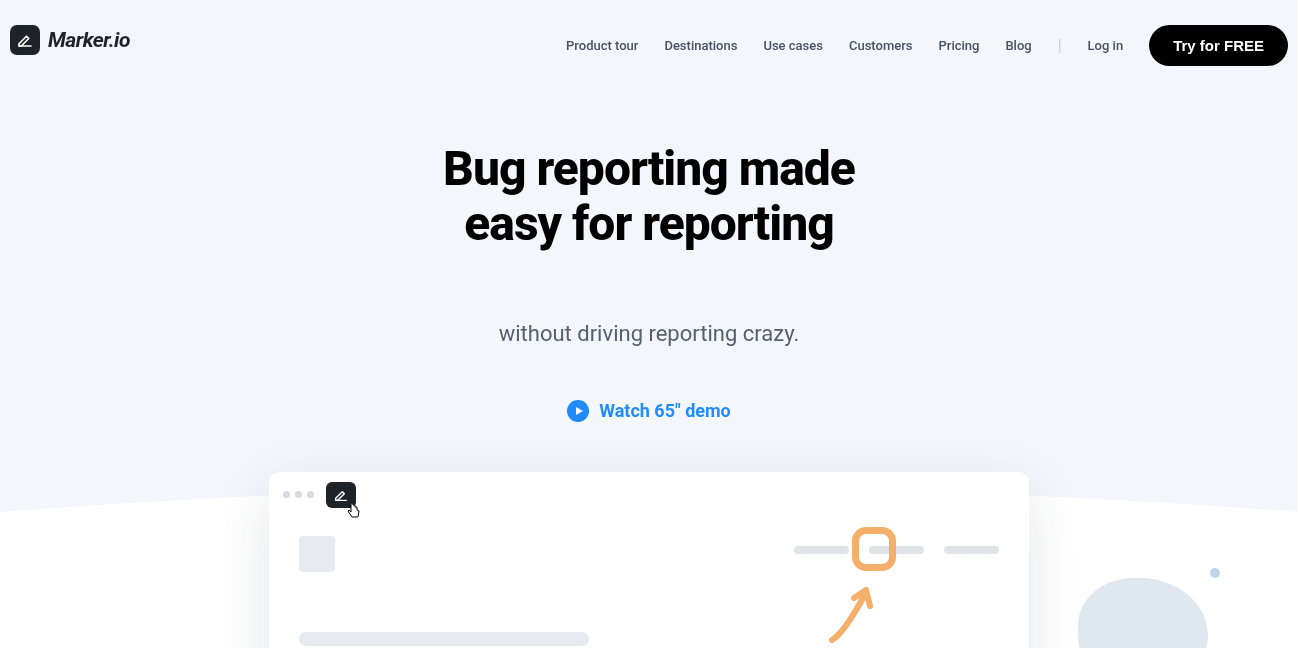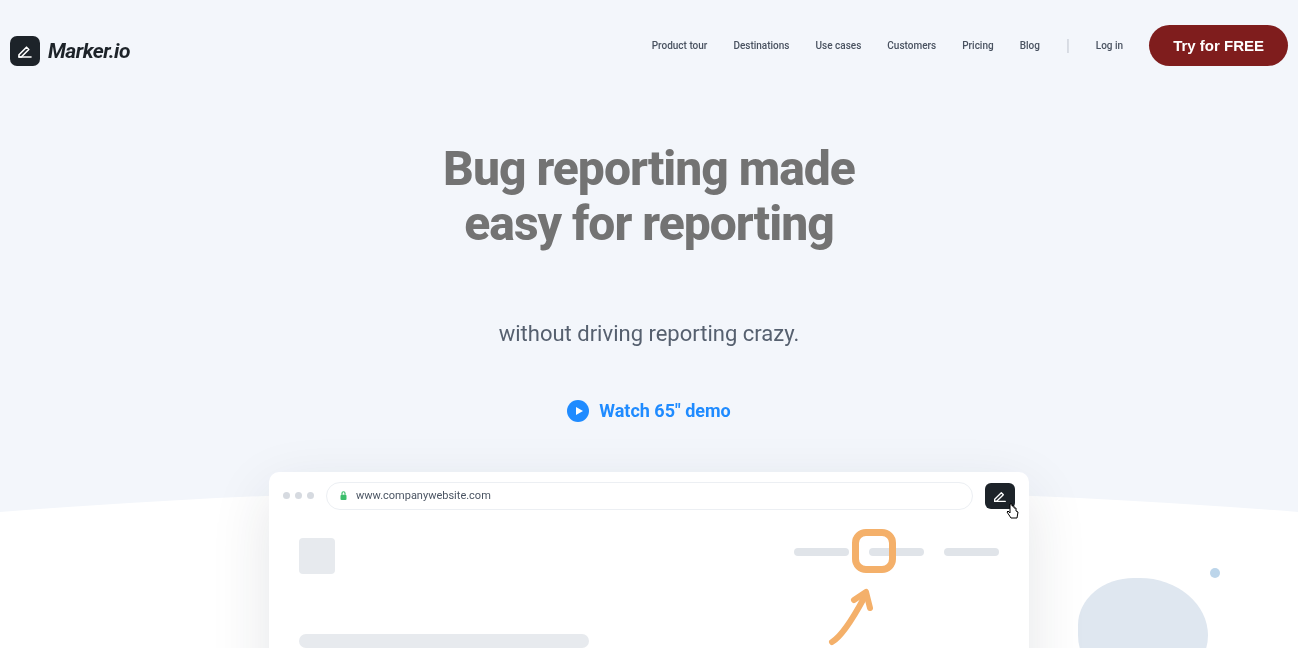--- a/index.html
+++ b/index.html
@@ -6,21 +6,21 @@
   body {
     font-family: -apple-system, BlinkMacSystemFont, "Segoe UI", Roboto, Helvetica, Arial, sans-serif;
     background: #f3f6fb;
     width: 1298px;
     height: 648px;
     overflow: hidden;
     position: relative;
   }
   .header {
     display: flex;
-    align-items: flex-end;
+    align-items: flex-start;
     padding: 25px 10px 25px 10px;
     width: 100%;
   }
   .logo-wrap {
     display: flex;
     align-items: center;
     gap: 8px;
     cursor: pointer;
   }
   .logo-icon {
@@ -40,47 +40,47 @@
     letter-spacing: -0.5px;
   }
   .nav {
     display: flex;
     align-items: center;
     margin-left: auto;
     gap: 26px;
   }
   .nav a {
     color: #495260;
-    font-size: 10px;
+    font-size: 13px;
     font-weight: 500;
     text-decoration: none;
     cursor: pointer;
   }
   .nav .divider {
     color: #c9ced6;
     font-size: 16px;
   }
   .cta-btn {
-    background: #7f1d1d;
+    background: #000000;
     color: #fff;
     border: none;
     padding: 12px 24px;
     border-radius: 22px;
     font-size: 15px;
     font-weight: 700;
     cursor: pointer;
   }
   .hero {
     text-align: center;
     padding-top: 50px;
   }
   .hero-title {
     font-size: 48px;
     font-weight: 800;
-    color: #737373;
+    color: #000000;
     line-height: 1.15;
     letter-spacing: -1px;
   }
   .hero-sub {
     font-size: 22px;
     color: #56606f;
     margin-top: 32px;
     line-height: 1.55;
   }
   .demo-link {
@@ -281,27 +281,20 @@
     </span>
     <span>Watch 65" demo</span>
   </div>
 
   <div class="mock-wrap">
     <div class="mock-top">
       <div class="dots">
         <span class="dot"></span>
         <span class="dot"></span>
         <span class="dot"></span>
-      </div>
-      <div class="url-bar">
-        <svg class="lock-icon" viewBox="0 0 12 14">
-          <rect x="2" y="6" width="8" height="7" rx="1.5" fill="#3bbf6b"></rect>
-          <path d="M4 6 V4 a2 2 0 0 1 4 0 V6" stroke="#3bbf6b" stroke-width="1.6" fill="none"></path>
-        </svg>
-        <span class="url-text">www.companywebsite.com</span>
       </div>
       <div class="ext-btn">
         <svg width="16" height="16" viewBox="0 0 24 24" fill="none">
           <path d="M4 17 L14 7 L17 10 L7 20 L4 20 Z" stroke="#fff" stroke-width="2" stroke-linejoin="round"></path>
           <path d="M4 20 L20 20" stroke="#fff" stroke-width="2" stroke-linecap="round"></path>
         </svg>
         <span class="cursor-icon">
           <svg width="16" height="18" viewBox="0 0 16 18">
             <path d="M5 1 L5 10 L3 8 L2 9 L6 15 L12 15 L13 9 L11 8 L11 5 L9 5 L9 3 L7 3 L7 1 Z" fill="#fff" stroke="#000" stroke-width="1"></path>
           </svg>

